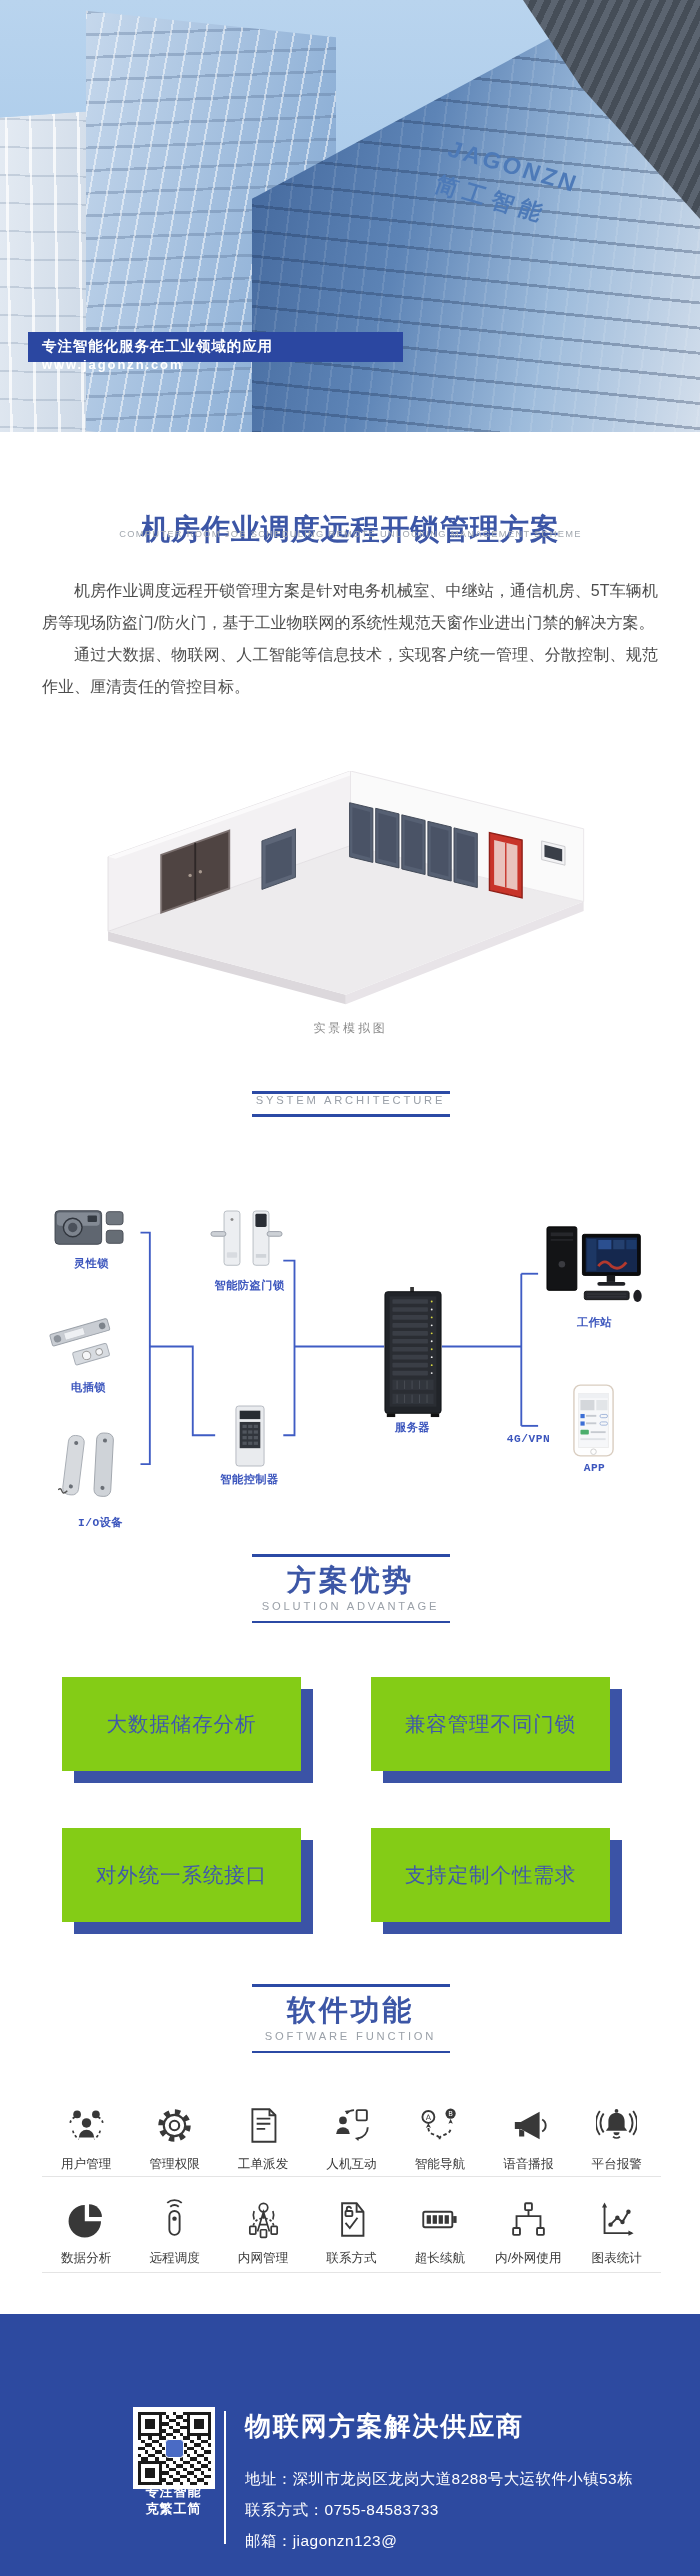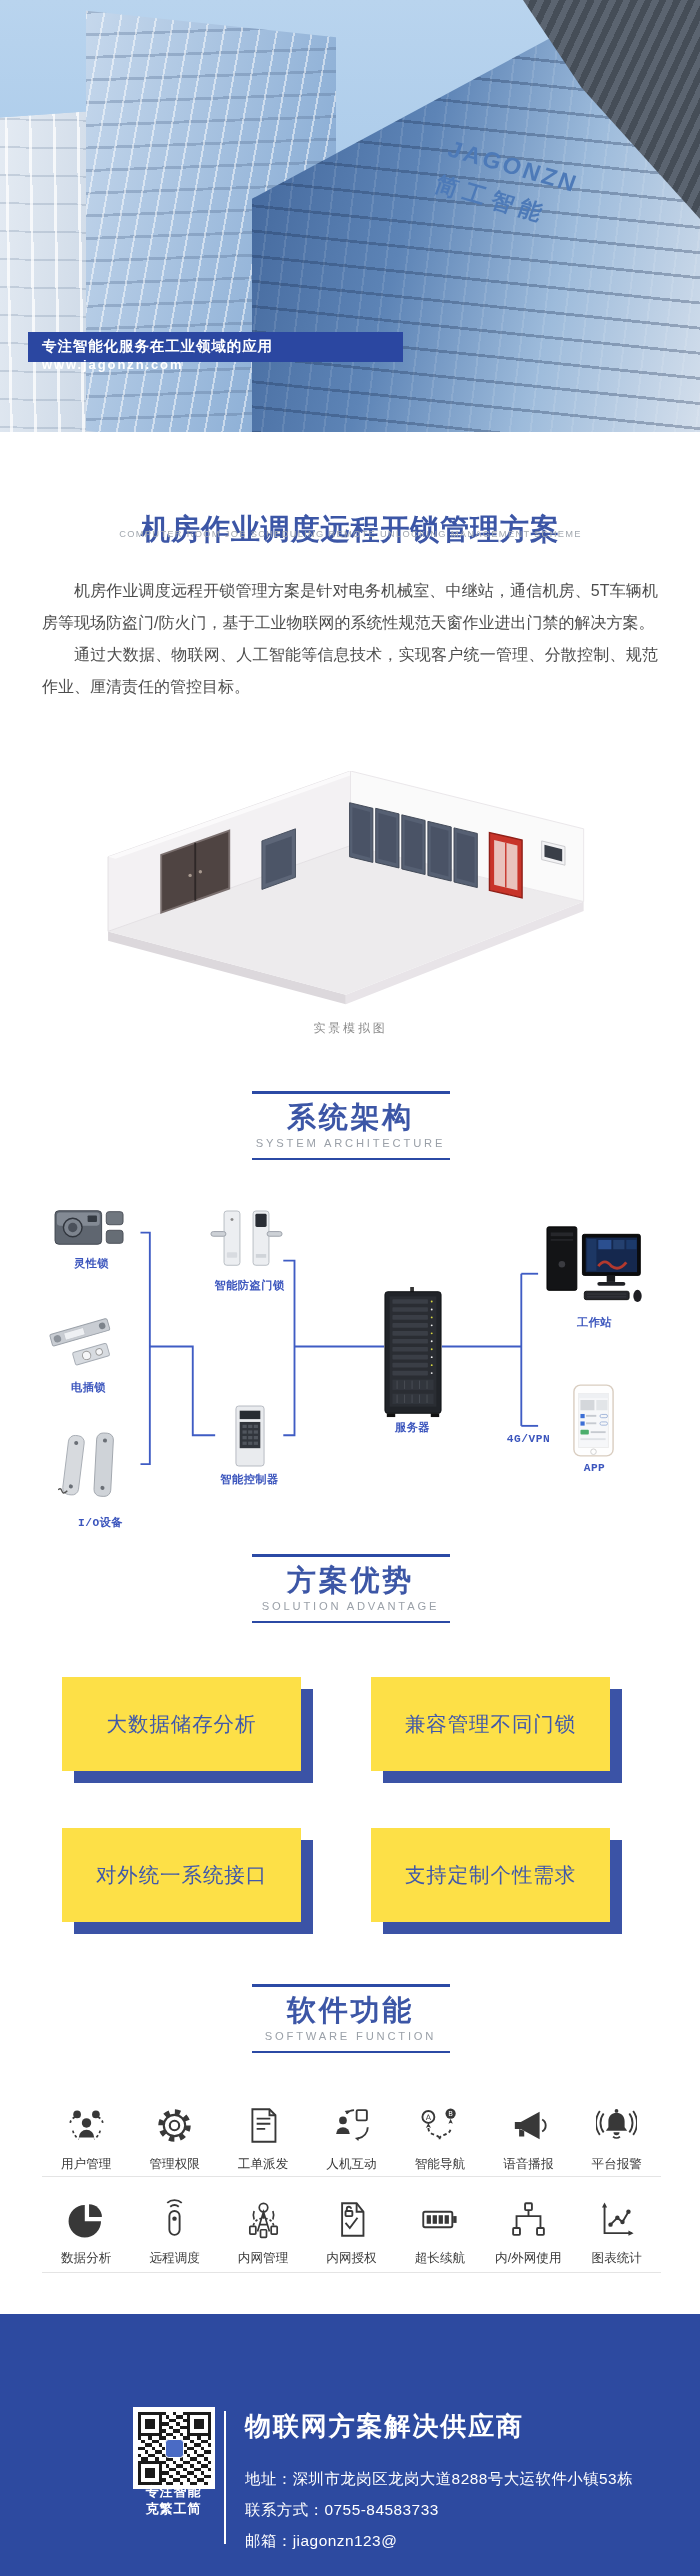--- a/index.html
+++ b/index.html
@@ -55,21 +55,21 @@
   .sec-line{width:198px;height:2.8px;background:#2b4aa5;margin:0 auto;}
   .sec-title{font-size:29px;font-weight:bold;color:#3c56a6;letter-spacing:2.8px;margin:6.5px 0 1.9px;line-height:35px;}
   .sec-sub{font-size:11.2px;color:#9aa0a8;letter-spacing:2.8px;margin:0 0 8.4px;}
 
   
   .diagram{position:absolute;left:0;top:1186px;width:701px;height:364px;}
   .dev{position:absolute;}
   .dev-label{position:absolute;font-size:11.2px;color:#3b55bd;font-weight:600;text-align:center;letter-spacing:0.5px;font-family:Liberation Mono, monospace;}
 
   
-  .adv-card{position:absolute;width:239px;height:94px;background:#fde047;
+  .adv-card{position:absolute;width:239px;height:94px;background:#84cc16;
         box-shadow:12px 12px 0 0 #3b53a6;display:flex;align-items:center;justify-content:center;
         font-size:20.5px;color:#4058aa;letter-spacing:0.9px;}
 
   
   .func-row{position:absolute;left:42px;width:619px;display:flex;}
   .func-cell{flex:1;text-align:center;}
   .func-icon{height:45px;display:flex;align-items:center;justify-content:center;}
   .func-icon svg{width:41px;height:41px;}
   .func-label{margin-top:7.5px;font-size:12.6px;color:#3a3a3a;}
   .func-divider{position:absolute;left:42px;width:619px;height:0.9px;background:#e4e4e4;}
@@ -154,21 +154,20 @@
     <polygon points="449,122 474,128 474,80 449,74" fill="#e9c2bc"></polygon>
     <line x1="461.5" y1="125" x2="461.5" y2="77" stroke="#c8342a" stroke-width="1.5"></line>
 
     <polygon points="500,95 525,101 525,81 500,75" fill="#f2f2f4" stroke="#c9c9cc" stroke-width="1"></polygon>
     <polygon points="503,92 522,97 522,84 503,79" fill="#3a3f48"></polygon>
   </svg>
   <div class="room-caption">实景模拟图</div>
 
   <div class="sec-head" style="top:1091px;">
     <div class="sec-line"></div>
-    <div class="sec-title">系统架构</div>
     <div class="sec-sub">SYSTEM ARCHITECTURE</div>
     <div class="sec-line"></div>
   </div>
 
   <div class="diagram">
     <svg width="701" height="364" viewBox="0 0 750 390" style="position:absolute;left:0;top:0;" fill="none" stroke="#3f5cc4" stroke-width="2">
       <polyline points="150,50 160,50 160,298 150,298"></polyline>
       <polyline points="160,172 206,172 206,267 230,267"></polyline>
       <polyline points="303,80 315,80 315,267 303,267"></polyline>
       <polyline points="315,172 411,172"></polyline>
@@ -529,21 +528,21 @@
           <svg viewBox="0 0 48 48">
             <g fill="none" stroke="#383838" stroke-width="2.2">
               <path d="M13 5h17l8 10v28H13z"></path>
               <path d="M30 5v10h8"></path>
               <rect x="17" y="14" width="8" height="6" rx="1"></rect>
               <path d="M18.5 14v-2.5a2.5 2.5 0 0 1 5 0"></path>
               <path d="M17 28l5 6 9-12"></path>
             </g>
           </svg>
         </div>
-        <div class="func-label">内网授权</div>
+        <div class="func-label">联系方式</div>
       </div>
       <div class="func-cell">
         <div class="func-icon">
           <svg viewBox="0 0 48 48">
             <rect x="5" y="15" width="34" height="18" rx="2" fill="none" stroke="#383838" stroke-width="2.2"></rect>
             <rect x="40" y="20" width="4" height="8" fill="#383838"></rect>
             <g fill="#383838">
               <rect x="9" y="19" width="5" height="10"></rect>
               <rect x="16" y="19" width="5" height="10"></rect>
               <rect x="23" y="19" width="5" height="10"></rect>

